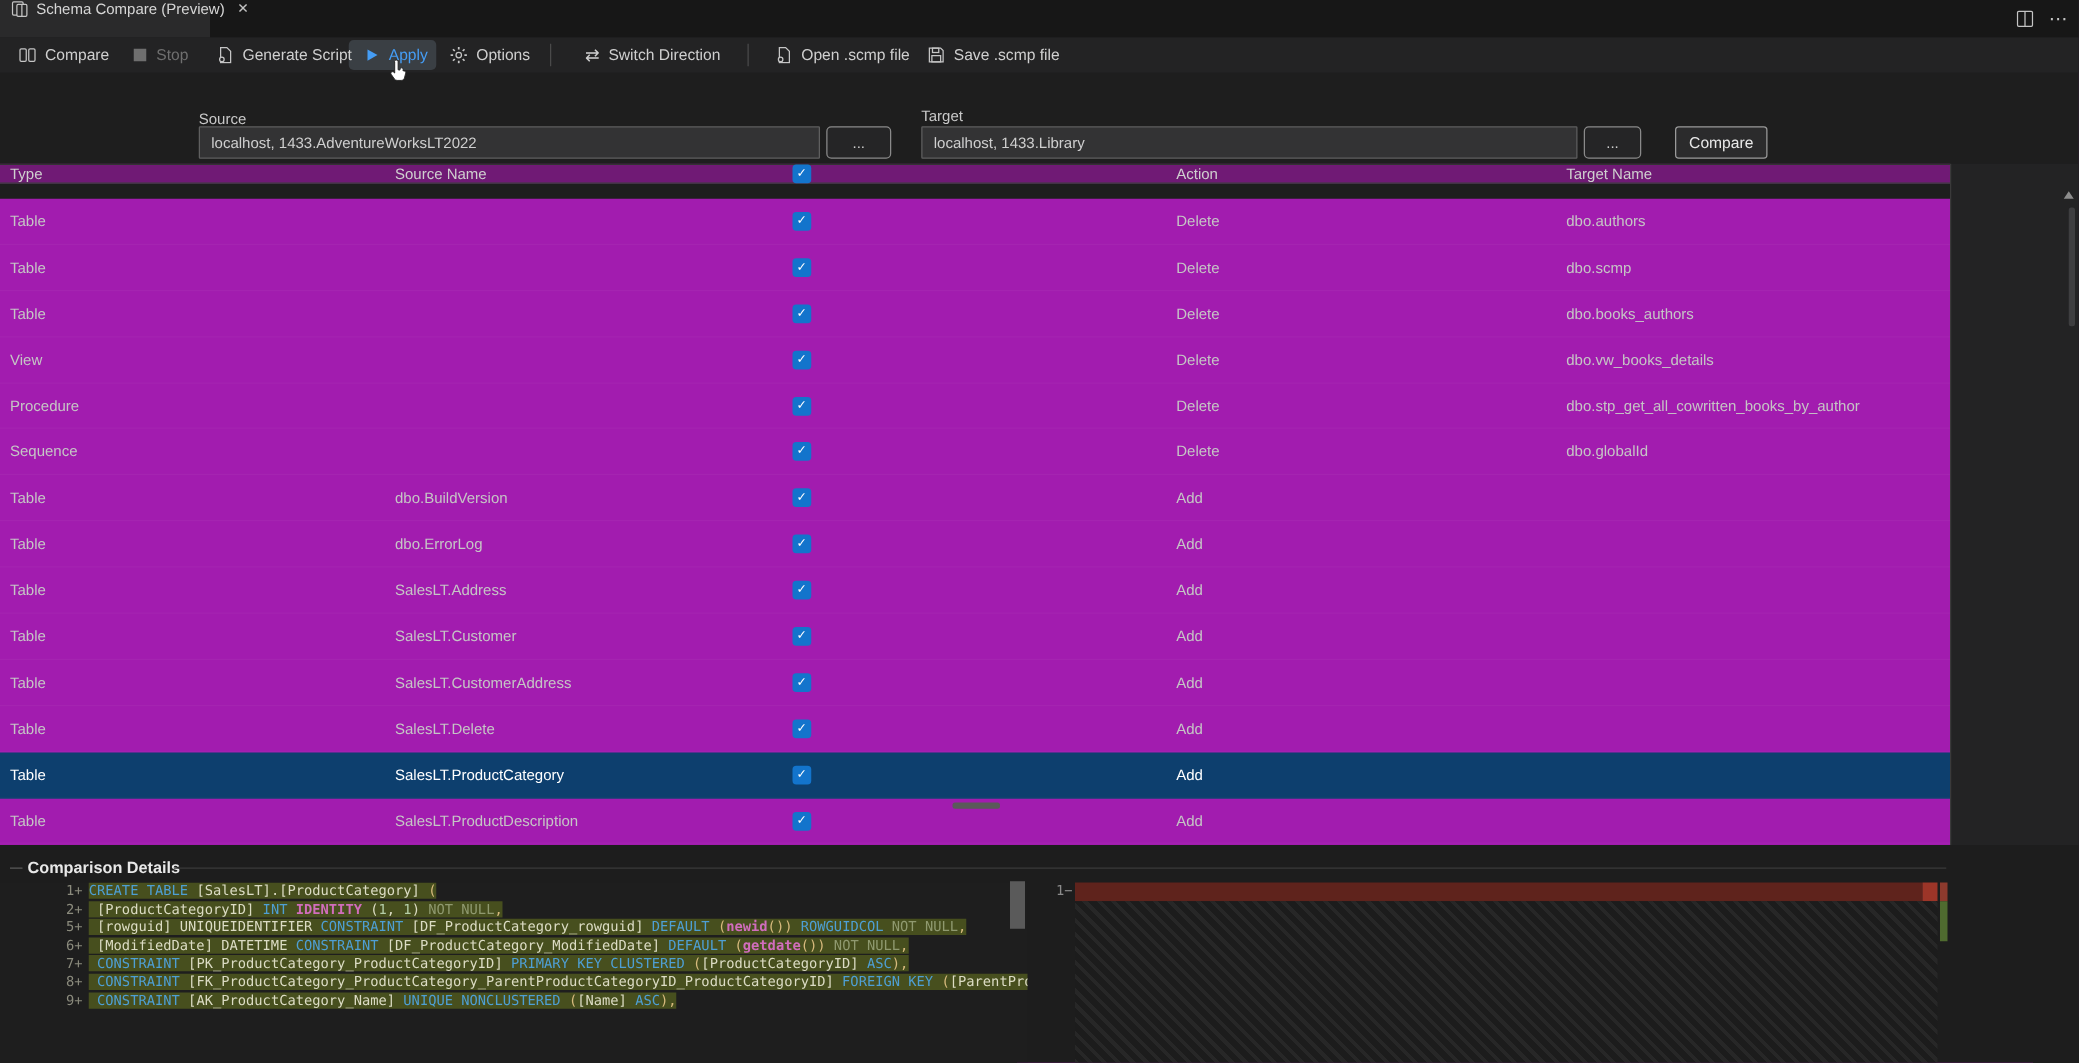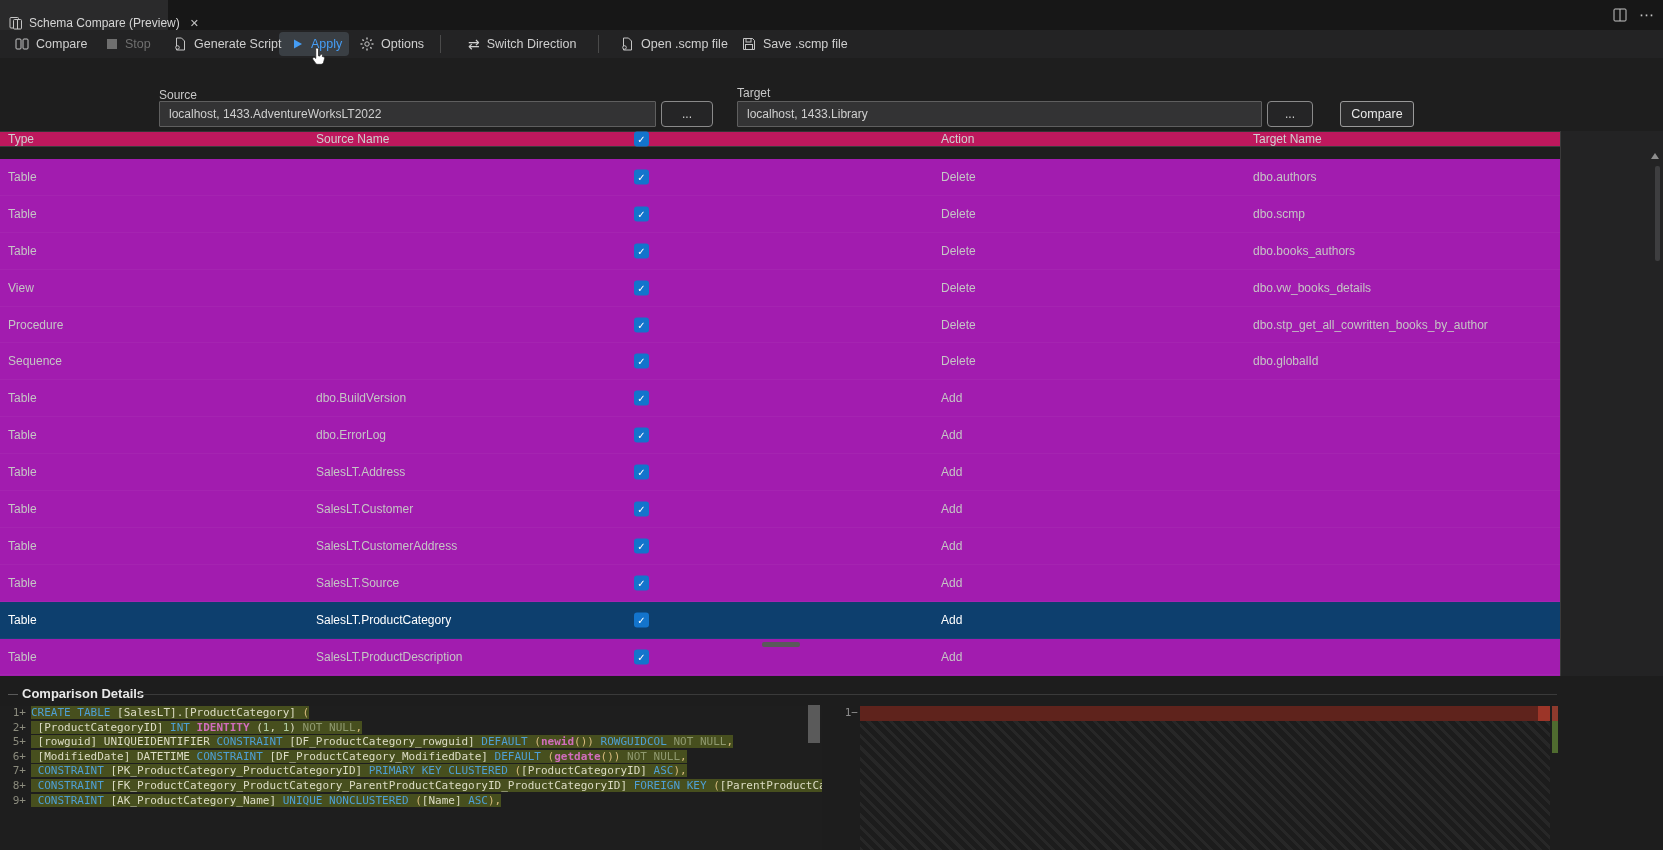--- a/index.html
+++ b/index.html
@@ -1,21 +1,21 @@
 <!DOCTYPE html>
 <html><head>
 <meta charset="utf-8">
 <style>
   html,body{margin:0;padding:0;background:#1e1e1e;}
   body{width:1663px;height:850px;position:relative;overflow:hidden;
        font-family:"Liberation Sans",sans-serif;color:#cccccc;font-size:12px;}
   
   .tabbar{position:absolute;left:0;top:0;width:1663px;height:30px;background:#171717;}
   .tab{position:absolute;left:0;top:0;height:30px;width:168px;background:#2a2a2b;
-       display:flex;align-items:flex-end;padding-left:9px;box-sizing:border-box;gap:6px;}
+       display:flex;align-items:flex-start;padding-left:9px;box-sizing:border-box;gap:6px;}
   .tabtitle{color:#d6d6d6;font-size:12px;white-space:nowrap;}
   .tabclose{color:#c2c2c2;font-size:11px;margin-left:4px;cursor:pointer;}
   .winacts{position:absolute;right:8px;top:0;height:30px;display:flex;align-items:center;gap:12px;color:#c5c5c5;}
   .winacts span{cursor:pointer;}
   .ellipsis{font-size:15px;letter-spacing:1px;}
   
   .toolbar{position:absolute;left:0;top:30px;width:1663px;height:28px;background:#232324;}
   .titem{position:absolute;top:0;height:28px;display:flex;align-items:center;gap:7px;
          color:#cfcfcf;font-size:12.5px;cursor:pointer;white-space:nowrap;}
   .titem.disabled{color:#6f6f6f;cursor:default;}
@@ -26,21 +26,21 @@
   
   .connlabel{position:absolute;font-size:12px;color:#c8c8c8;}
   .conninput{position:absolute;height:26px;background:#333334;border:1px solid #5f5f5f;
              box-sizing:border-box;color:#cfcfcf;font-size:12px;padding:0 9px;border-radius:1px;
              font-family:"Liberation Sans",sans-serif;outline:none;}
   .browsebtn{position:absolute;height:26px;box-sizing:border-box;border:1px solid #8a8a8a;border-radius:4px;
              background:#252526;color:#cfcfcf;text-align:center;line-height:24px;cursor:pointer;font-size:12px;}
   .comparebtn{position:absolute;height:26px;box-sizing:border-box;border:1px solid #9a9a9a;border-radius:3px;
               background:#2b2b2c;color:#e8e8e8;text-align:center;line-height:24px;cursor:pointer;font-size:12.5px;}
   
-  .gridhdr{position:absolute;left:0;top:131px;width:1560px;height:16px;background:#be185d;
+  .gridhdr{position:absolute;left:0;top:131px;width:1560px;height:16px;background:#701a75;
            border-top:1px solid #333;border-bottom:1px solid #3d3d3e;box-sizing:border-box;}
   .hcell{position:absolute;top:50%;transform:translateY(-50%);color:#cfcfcf;font-size:12px;white-space:nowrap;}
   .gridrows{position:absolute;left:0;top:159px;width:1560px;height:517px;background:#a21caf;overflow:hidden;}
   .grow{position:relative;height:36.9px;border-bottom:1px solid rgba(255,255,255,0.035);box-sizing:border-box;cursor:pointer;}
   .grow.sel{background:#0d3f6e;}
   .grow.sel .gcell{color:#ffffff;}
   .gcell{position:absolute;top:50%;transform:translateY(-50%);color:#c5c5c5;font-size:12px;white-space:nowrap;}
   .c-type{left:8px;} .c-src{left:316px;} .c-act{left:941px;} .c-tgt{left:1253px;}
   .checkbox{position:absolute;left:634px;top:50%;transform:translateY(-50%);width:15px;height:15px;
             background:#1374cc;border-radius:3px;color:#fff;font-size:10px;line-height:15px;text-align:center;cursor:pointer;}
@@ -48,21 +48,21 @@
   .hthumb{position:absolute;left:762px;top:642px;width:38px;height:5px;background:#5a5a5a;border-radius:2px;z-index:5;cursor:pointer;}
   .vscroll-arrow{position:absolute;left:1651px;top:153px;width:0;height:0;border-left:4px solid transparent;
                  border-right:4px solid transparent;border-bottom:6px solid #8d8d8d;cursor:pointer;}
   .vthumb{position:absolute;left:1655px;top:166px;width:5px;height:95px;background:#3e3e40;border-radius:2px;cursor:pointer;}
   
   .details{position:absolute;left:0;top:676px;width:1663px;height:174px;background:#1d1d1d;}
   .dtitle{position:absolute;left:22px;top:10px;font-weight:bold;font-size:13px;color:#e8e8e8;white-space:nowrap;}
   .dline-l{position:absolute;left:8px;top:18px;width:10px;height:1px;background:#5a5a5a;}
   .dline-r{position:absolute;left:139px;top:18px;width:1418px;height:1px;background:#3a3a3a;}
   .diffleft{position:absolute;left:0;top:30px;width:822px;height:144px;overflow:hidden;background:#1e1e1e;}
-  .cline{height:14.6px;line-height:14.6px;font-family:"DejaVu Sans Mono",monospace;font-size:11px;white-space:pre;}
+  .cline{height:14.6px;line-height:14.6px;font-family:"DejaVu Sans Mono",monospace;font-size:11px;white-space:pre;margin-left:40px;}
   .gut{display:inline-block;width:26px;text-align:right;color:#8b8b7d;margin-right:5px;}
   .codetxt{background:#474f1e;}
   .tok-kw{color:#4e9fd4;}
   .tok-fn{color:#d16dbc;font-weight:bold;}
   .tok-id{color:#dcdcc4;}
   .tok-gr{color:#8f996f;}
   .tok-num{color:#b5cea8;}
   .tok-br{color:#d7ba7d;}
   .lscroll{position:absolute;left:808px;top:29px;width:12px;height:38px;background:rgba(140,140,140,0.55);z-index:6;cursor:pointer;}
   .diffright-gut{position:absolute;left:834px;top:30px;width:24px;height:14.6px;line-height:14.6px;
@@ -284,21 +284,21 @@
     </div>
     <div class="grow">
       <span class="gcell c-type">Table</span>
       <span class="gcell c-src">SalesLT.CustomerAddress</span>
       <span class="checkbox">✓</span>
       <span class="gcell c-act">Add</span>
       <span class="gcell c-tgt"></span>
     </div>
     <div class="grow">
       <span class="gcell c-type">Table</span>
-      <span class="gcell c-src">SalesLT.Source</span>
+      <span class="gcell c-src">SalesLT.Delete</span>
       <span class="checkbox">✓</span>
       <span class="gcell c-act">Add</span>
       <span class="gcell c-tgt"></span>
     </div>
     <div class="grow sel">
       <span class="gcell c-type">Table</span>
       <span class="gcell c-src">SalesLT.ProductCategory</span>
       <span class="checkbox">✓</span>
       <span class="gcell c-act">Add</span>
       <span class="gcell c-tgt"></span>

